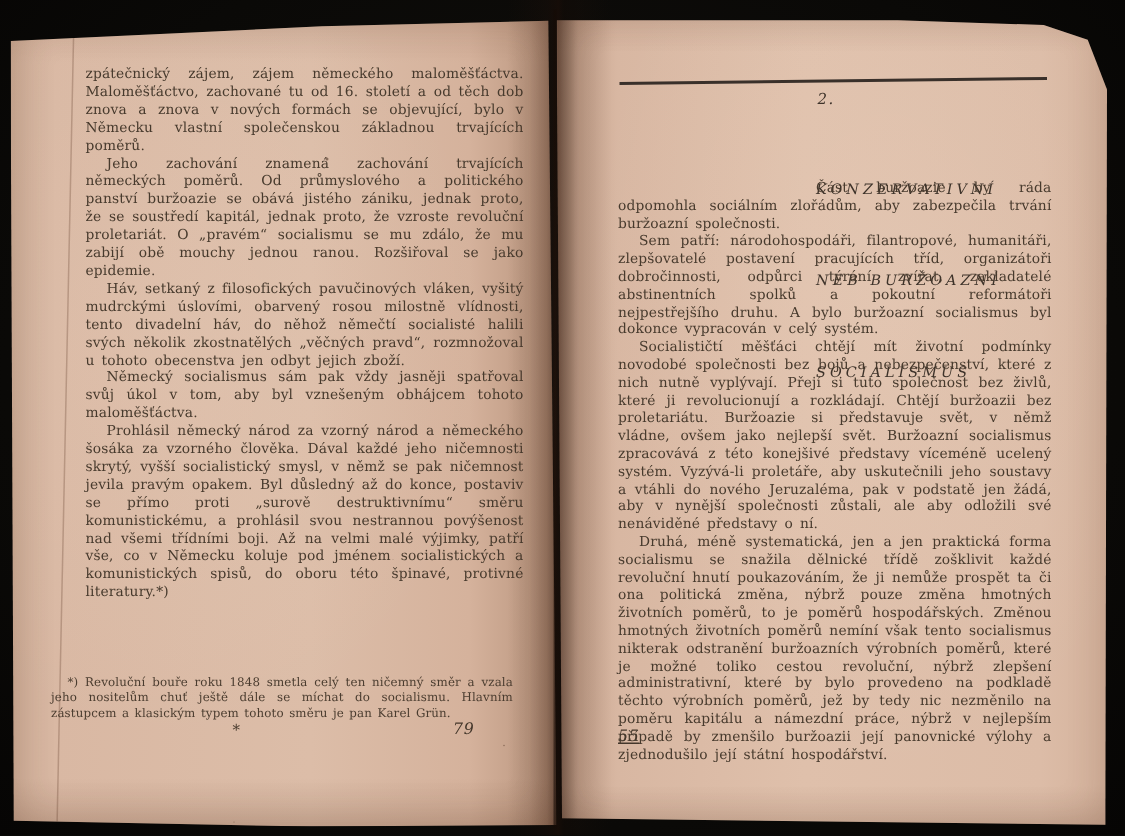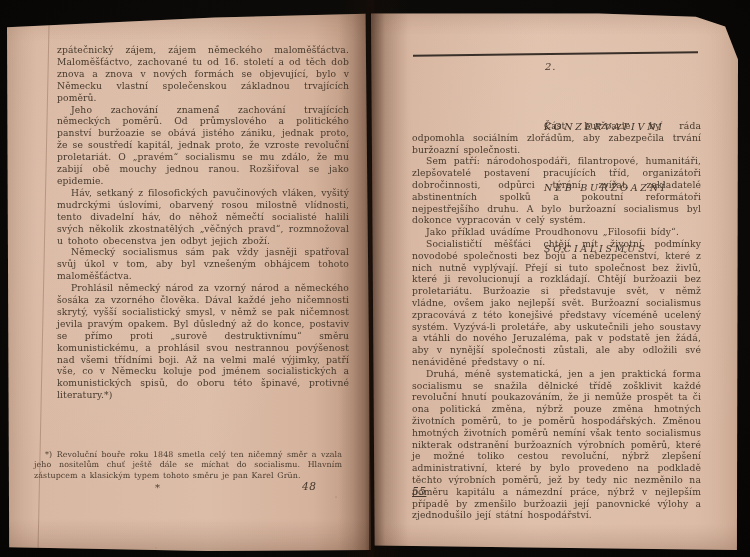--- a/index.html
+++ b/index.html
@@ -123,36 +123,35 @@
     <div class="fold-line"></div>
     <div class="page-text left-body">
       <p class="noindent">zpátečnický zájem, zájem německého maloměšťáctva. Maloměšťáctvo, zachované tu od 16. století a od těch dob znova a znova v nových formách se objevující, bylo v Německu vlastní společenskou základnou trvajících poměrů.</p>
       <p>Jeho zachování znamená zachování trvajících německých poměrů. Od průmyslového a politického panství buržoazie se obává jistého zániku, jednak proto, že se soustředí kapitál, jednak proto, že vzroste revoluční proletariát. O „pravém“ socialismu se mu zdálo, že mu zabijí obě mouchy jednou ranou. Rozšiřoval se jako epidemie.</p>
       <p>Háv, setkaný z filosofických pavučinových vláken, vyšitý mudrckými úslovími, obarvený rosou milostně vlídnosti, tento divadelní háv, do něhož němečtí socialisté halili svých několik zkostnatělých „věčných pravd“, rozmnožoval u tohoto obecenstva jen odbyt jejich zboží.</p>
       <p>Německý socialismus sám pak vždy jasněji spatřoval svůj úkol v tom, aby byl vznešeným obhájcem tohoto maloměšťáctva.</p>
       <p>Prohlásil německý národ za vzorný národ a německého šosáka za vzorného člověka. Dával každé jeho ničemnosti skrytý, vyšší socialistický smysl, v němž se pak ničemnost jevila pravým opakem. Byl důsledný až do konce, postaviv se přímo proti „surově destruktivnímu“ směru komunistickému, a prohlásil svou nestrannou povýšenost nad všemi třídními boji. Až na velmi malé výjimky, patří vše, co v Německu koluje pod jménem socialistických a komunistických spisů, do oboru této špinavé, protivné literatury.*)</p>
     </div>
     <div class="footnote">*) Revoluční bouře roku 1848 smetla celý ten ničemný směr a vzala jeho nositelům chuť ještě dále se míchat do socialismu. Hlavním zástupcem a klasickým typem tohoto směru je pan Karel Grün.</div>
     <div class="printer-mark">*</div>
-    <div class="pagenum pagenum-left">48</div>
+    <div class="pagenum pagenum-left">79</div>
     <div class="speck speck-left"></div>
   </div>
 
   <div class="page page-right">
     <div class="chapter-rule"></div>
     <div class="chapter-heading">
       <div class="chapter-number">2.</div>
       <div class="chapter-line">KONZERVATIVNÍ</div>
       <div class="chapter-line">NEB BURŽOAZNÍ</div>
       <div class="chapter-line">SOCIALISMUS</div>
     </div>
     <div class="page-text right-body">
       <p class="lead-indent noindent">Část buržoazie by ráda odpomohla sociálním zlořádům, aby zabezpečila trvání buržoazní společnosti.</p>
       <p>Sem patří: národohospodáři, filantropové, humanitáři, zlepšovatelé postavení pracujících tříd, organizátoři dobročinnosti, odpůrci týrání zvířat, zakladatelé abstinentních spolků a pokoutní reformátoři nejpestřejšího druhu. A bylo buržoazní socialismus byl dokonce vypracován v celý systém.</p>
-      <p>Jako příklad uvádíme Proudhonovu „Filosofii bídy“.</p>
       <p>Socialističtí měšťáci chtějí mít životní podmínky novodobé společnosti bez bojů a nebezpečenství, které z nich nutně vyplývají. Přejí si tuto společnost bez živlů, které ji revolucionují a rozkládají. Chtějí buržoazii bez proletariátu. Buržoazie si představuje svět, v němž vládne, ovšem jako nejlepší svět. Buržoazní socialismus zpracovává z této konejšivé představy víceméně ucelený systém. Vyzývá-li proletáře, aby uskutečnili jeho soustavy a vtáhli do nového Jeruzaléma, pak v podstatě jen žádá, aby v nynější společnosti zůstali, ale aby odložili své nenáviděné představy o ní.</p>
       <p>Druhá, méně systematická, jen a jen praktická forma socialismu se snažila dělnické třídě zošklivit každé revoluční hnutí poukazováním, že ji nemůže prospět ta či ona politická změna, nýbrž pouze změna hmotných životních poměrů, to je poměrů hospodářských. Změnou hmotných životních poměrů nemíní však tento socialismus nikterak odstranění buržoazních výrobních poměrů, které je možné toliko cestou revoluční, nýbrž zlepšení administrativní, které by bylo provedeno na podkladě těchto výrobních poměrů, jež by tedy nic nezměnilo na poměru kapitálu a námezdní práce, nýbrž v nejlepším případě by zmenšilo buržoazii její panovnické výlohy a zjednodušilo její státní hospodářství.</p>
     </div>
     <div class="pagenum pagenum-right">55</div>
 
   </div>
 
   <div class="gutter-shadow"></div>
   <div class="gutter-crease"></div>
 </div>

